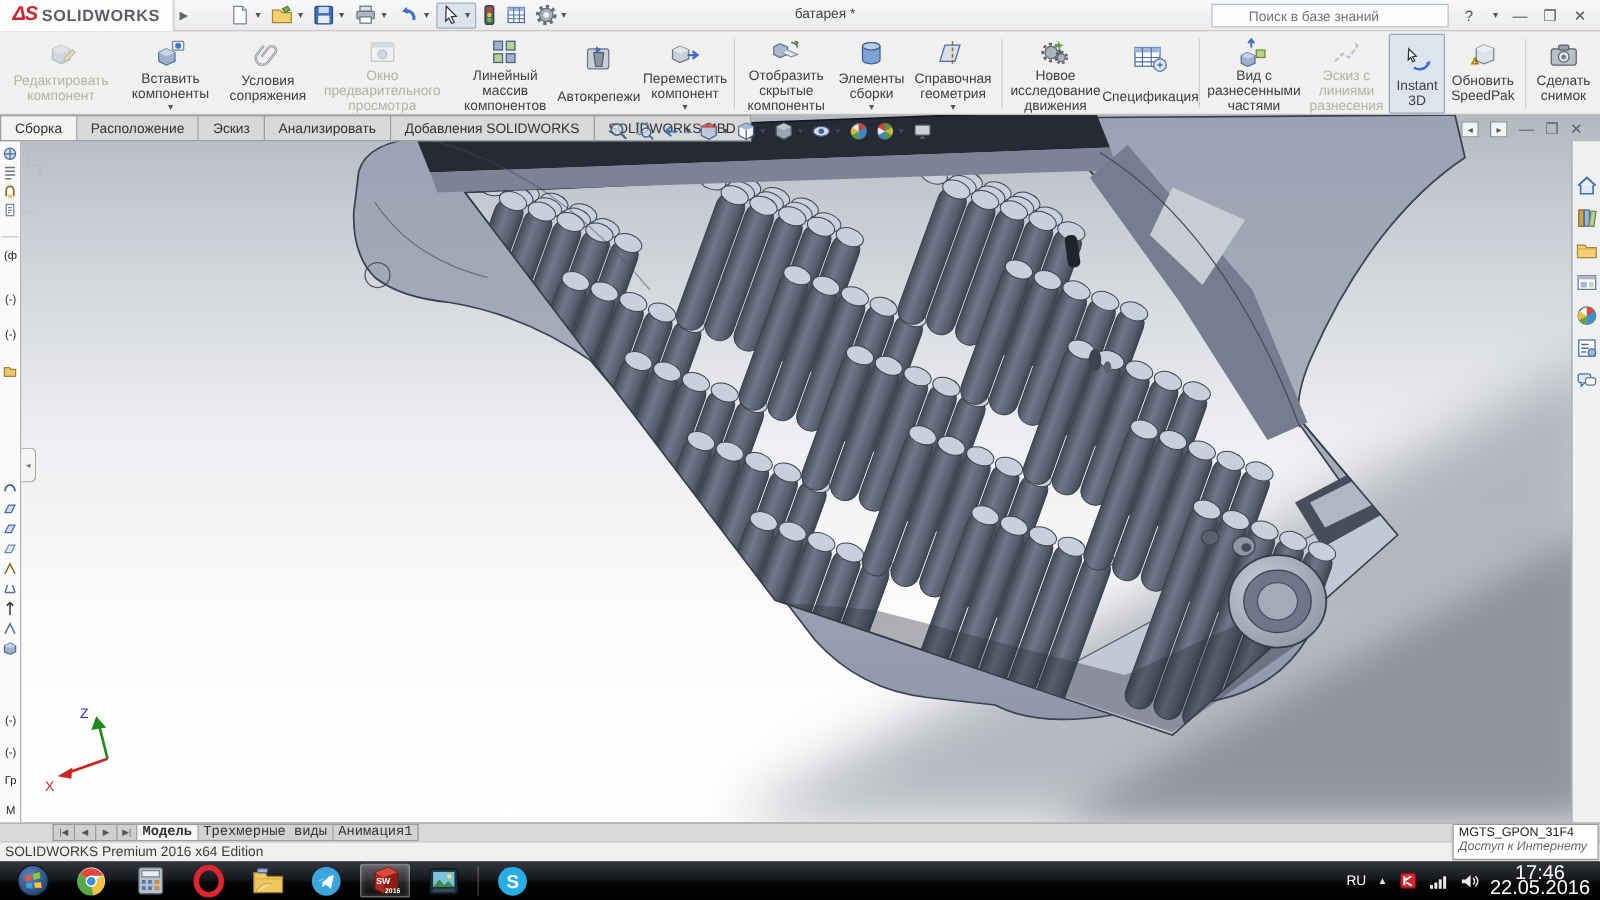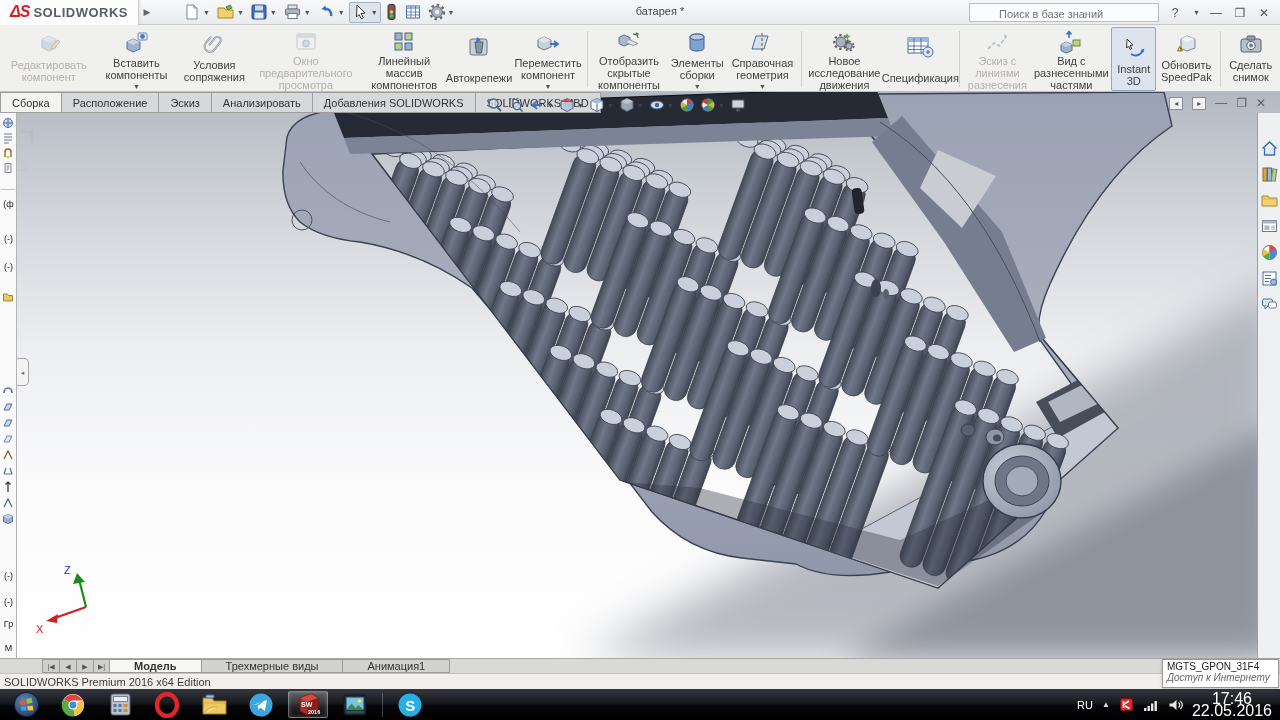--- a/index.html
+++ b/index.html
@@ -75,22 +75,22 @@
     border-left:1px solid #9aa0a8;z-index:7;display:flex;flex-direction:column;align-items:center;padding-top:26px;gap:7px;}
   .tpico{width:19px;height:19px;cursor:pointer;}
 
   
   #btabs{position:absolute;left:0;top:658px;width:1280px;height:15px;background:#d9d9d7;
     border-top:1px solid #a8a8a6;display:flex;align-items:stretch;font-size:11px;}
   .bnav{display:flex;margin-left:42px;}
   .bnb{width:17px;background:#cfcfcd;border:1px solid #9a9a98;border-right:none;color:#555;
     font-size:7px;text-align:center;line-height:13px;cursor:pointer;}
   .bnb:last-child{border-right:1px solid #9a9a98;}
-  .btab{display:flex;align-items:center;padding:0 24px;border:1px solid #9a9a98;border-left:none;
-    background:#d2d2d0;color:#333;cursor:pointer;}
+  .btab{display:flex;align-items:center;padding:0 4px;border:1px solid #9a9a98;border-left:none;
+    background:#d2d2d0;color:#333;cursor:pointer;font-family:Liberation Mono, monospace;}
   .btab.on{background:#f6f6f4;font-weight:bold;}
 
   
   #statusbar{position:absolute;left:0;top:673px;width:1280px;height:16px;background:#f1f0ee;
     border-top:1px solid #c4c2bf;font-size:11px;color:#3c3c3c;display:flex;align-items:center;}
   #sb-product{padding-left:4px;}
   #sb-right{position:absolute;right:0;top:14px;height:16px;display:flex;align-items:center;}
   .sbseg{padding:0 14px;border-left:1px solid #cfcdc9;height:12px;display:flex;align-items:center;}
   #sb-config{width:78px;overflow:hidden;white-space:nowrap;}
 
@@ -359,40 +359,40 @@
             <path d="M8 4v15M15 4v15M2 12h20M2 15.5h20" stroke="#4a6da8" stroke-width=".9"></path>
             <circle cx="22" cy="18" r="5" fill="#dce6f4" stroke="#4a6da8"></circle>
             <path d="M20 18h4M22 16v4" stroke="#4a6da8" stroke-width="1.2"></path>
           </svg>
         </div>
       <div class="rlb" style="margin-top:8px">Спецификация</div>
       </div>
 
     <div class="rsep"></div>
 
-    <div class="rb dis" style="width:70px">
-      <div class="ric">
-          <svg width="26" height="24" viewBox="0 0 26 24">
-            <path d="M4 19l6-6 5 3 7-9" fill="none" stroke="#55719c" stroke-width="1.6" stroke-dasharray="4 2"></path>
-            <path d="M20 4l3 2-2 3z" fill="#55719c"></path>
-          </svg>
-        </div>
-      <div class="rlb">Эскиз с линиями разнесения</div>
-      </div>
-
     <div class="rb" style="width:82px">
       <div class="ric">
           <svg width="26" height="24" viewBox="0 0 26 24">
             <path d="M8 12l6 2.6v6L8 23l-5-2.4v-6z" fill="#9fb2cc" stroke="#55719c"></path>
             <path d="M8 12l6 2.6-6 2.4-5-2.4z" fill="#c6d3e6"></path>
             <rect x="15" y="10" width="7" height="6" fill="#bcd08e" stroke="#6d8a3c"></rect>
             <path d="M11 8V2m-2.5 2.5L11 1.5l2.5 3" fill="none" stroke="#3a6fd0" stroke-width="1.6"></path>
           </svg>
         </div>
       <div class="rlb">Вид с разнесенными частями</div>
+      </div>
+
+    <div class="rb dis" style="width:70px">
+      <div class="ric">
+          <svg width="26" height="24" viewBox="0 0 26 24">
+            <path d="M4 19l6-6 5 3 7-9" fill="none" stroke="#55719c" stroke-width="1.6" stroke-dasharray="4 2"></path>
+            <path d="M20 4l3 2-2 3z" fill="#55719c"></path>
+          </svg>
+        </div>
+      <div class="rlb">Эскиз с линиями разнесения</div>
       </div>
 
     <div class="rb act" style="width:46px">
       <div class="ric">
           <svg width="26" height="24" viewBox="0 0 26 24">
             <path d="M6 3l6 6-3 .4 1.8 3.2-1.6.8L7.6 10 5.6 12z" fill="#fff" stroke="#333"></path>
             <path d="M10 18c5 3 10 1 12-4" fill="none" stroke="#3a6fd0" stroke-width="2"></path>
             <path d="M22.5 16.5l.8-4-3.6 1.6z" fill="#3a6fd0"></path>
           </svg>
         </div>

